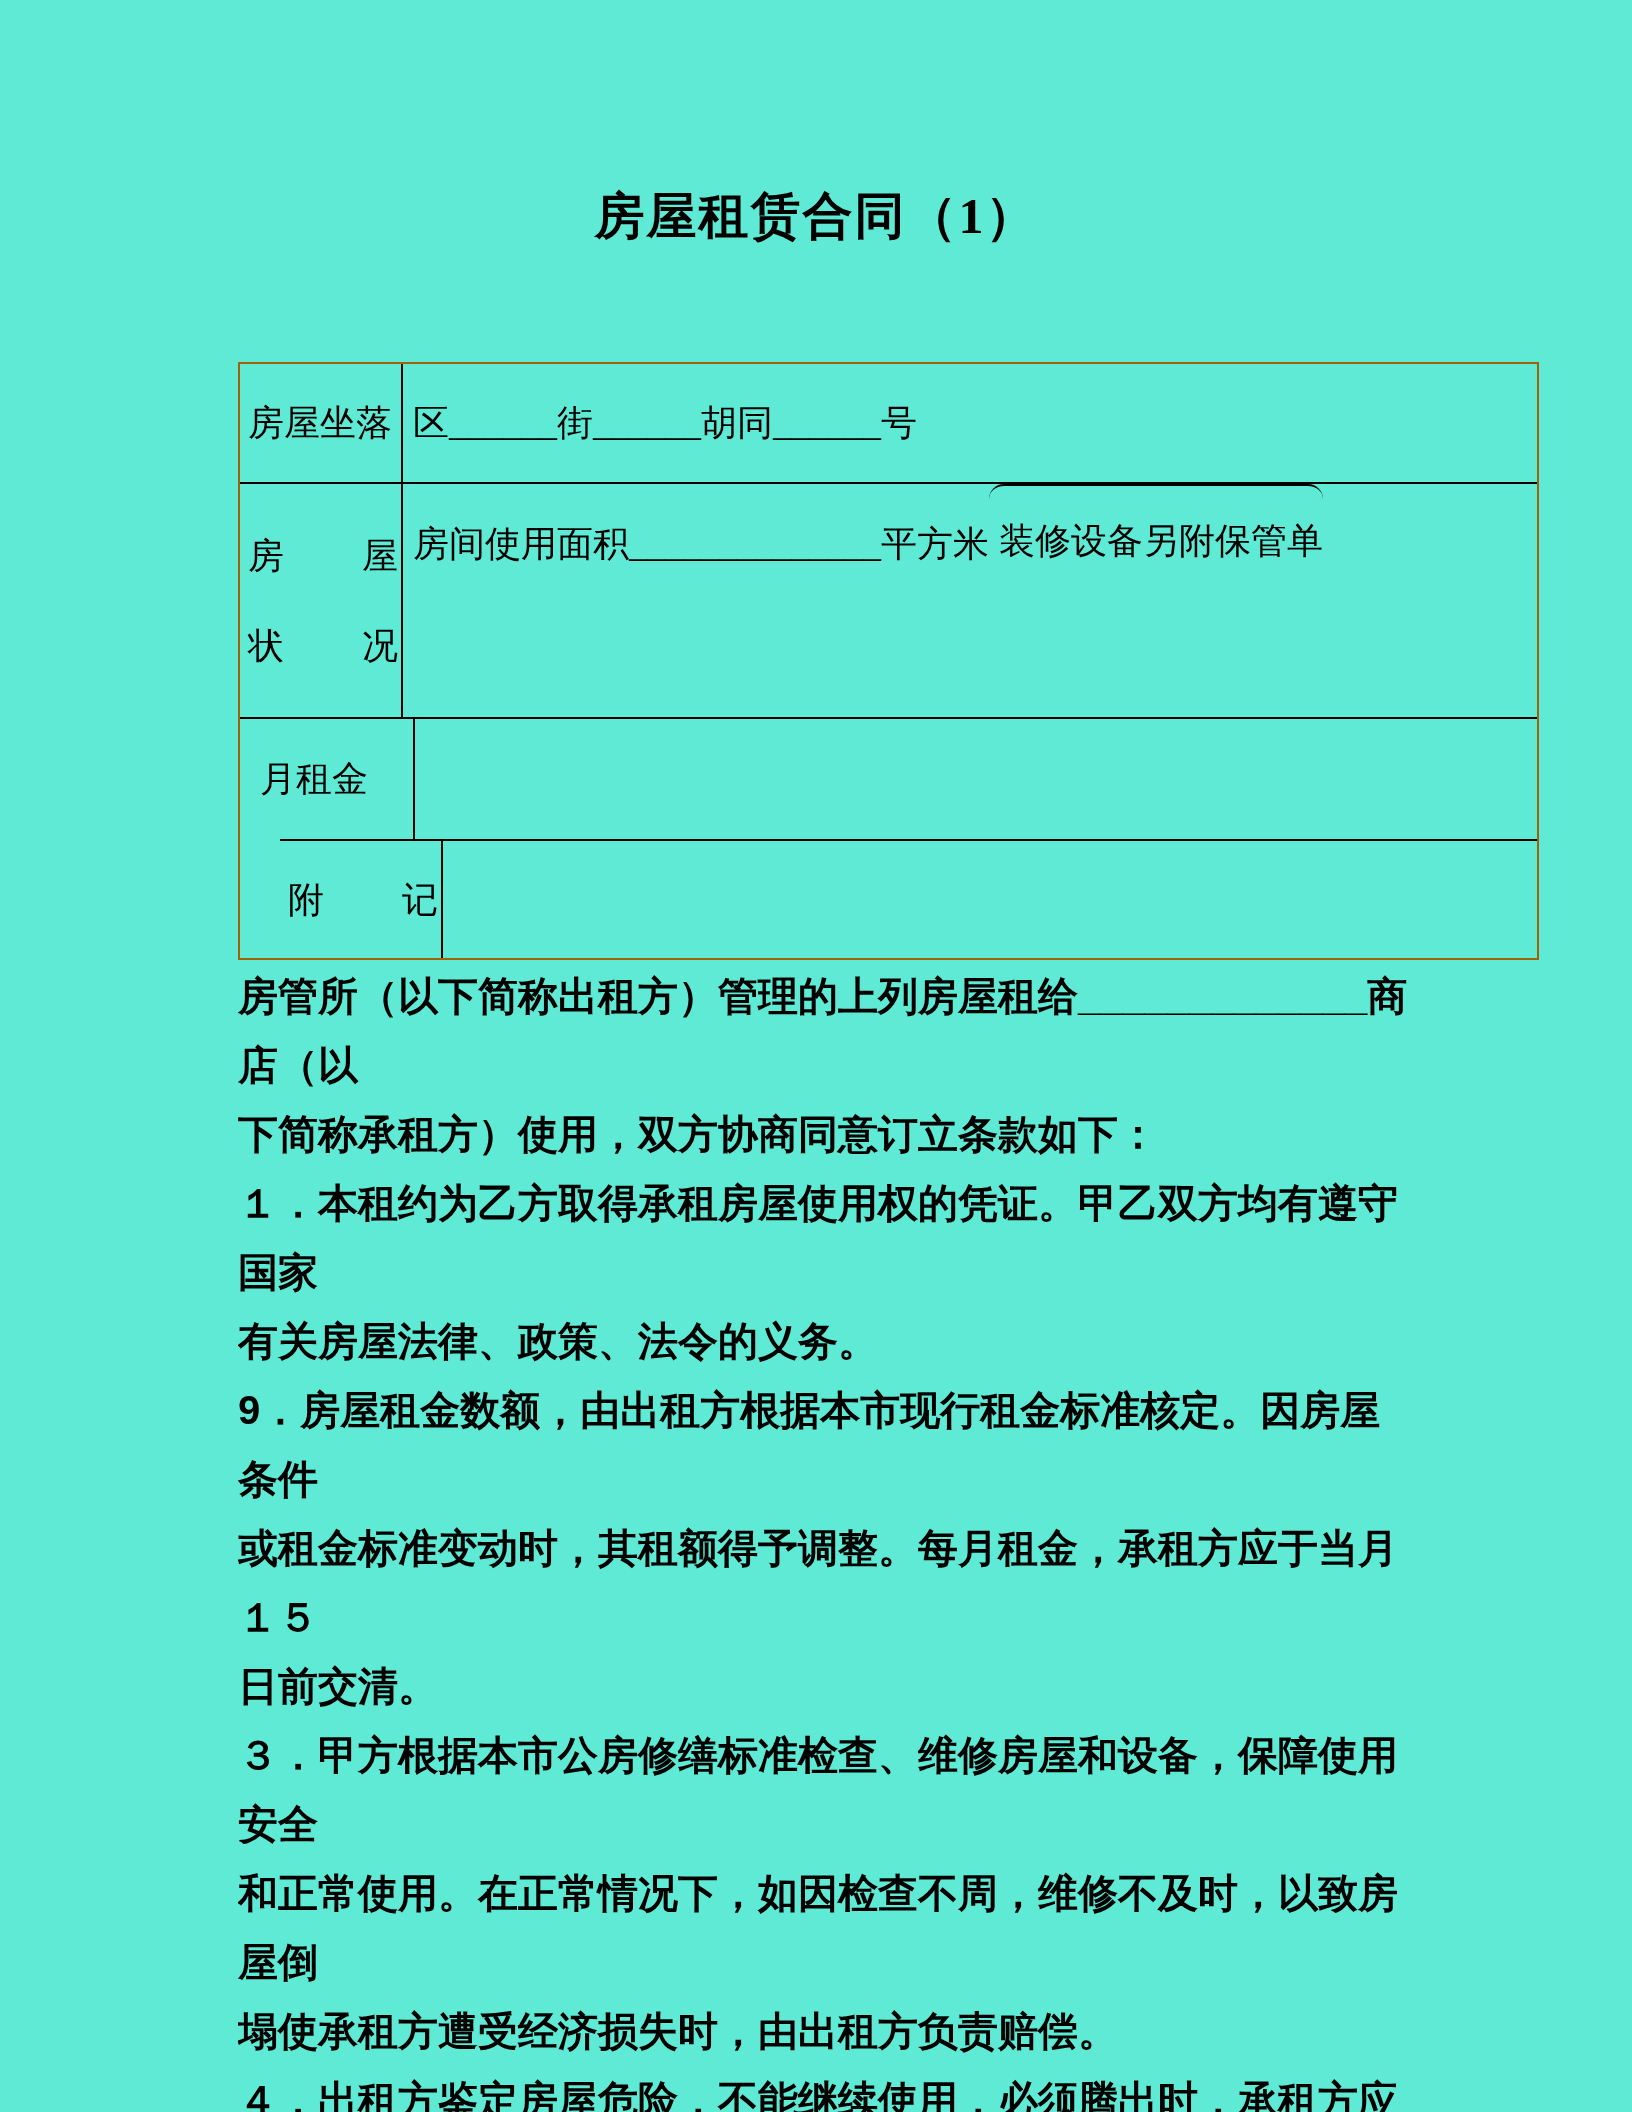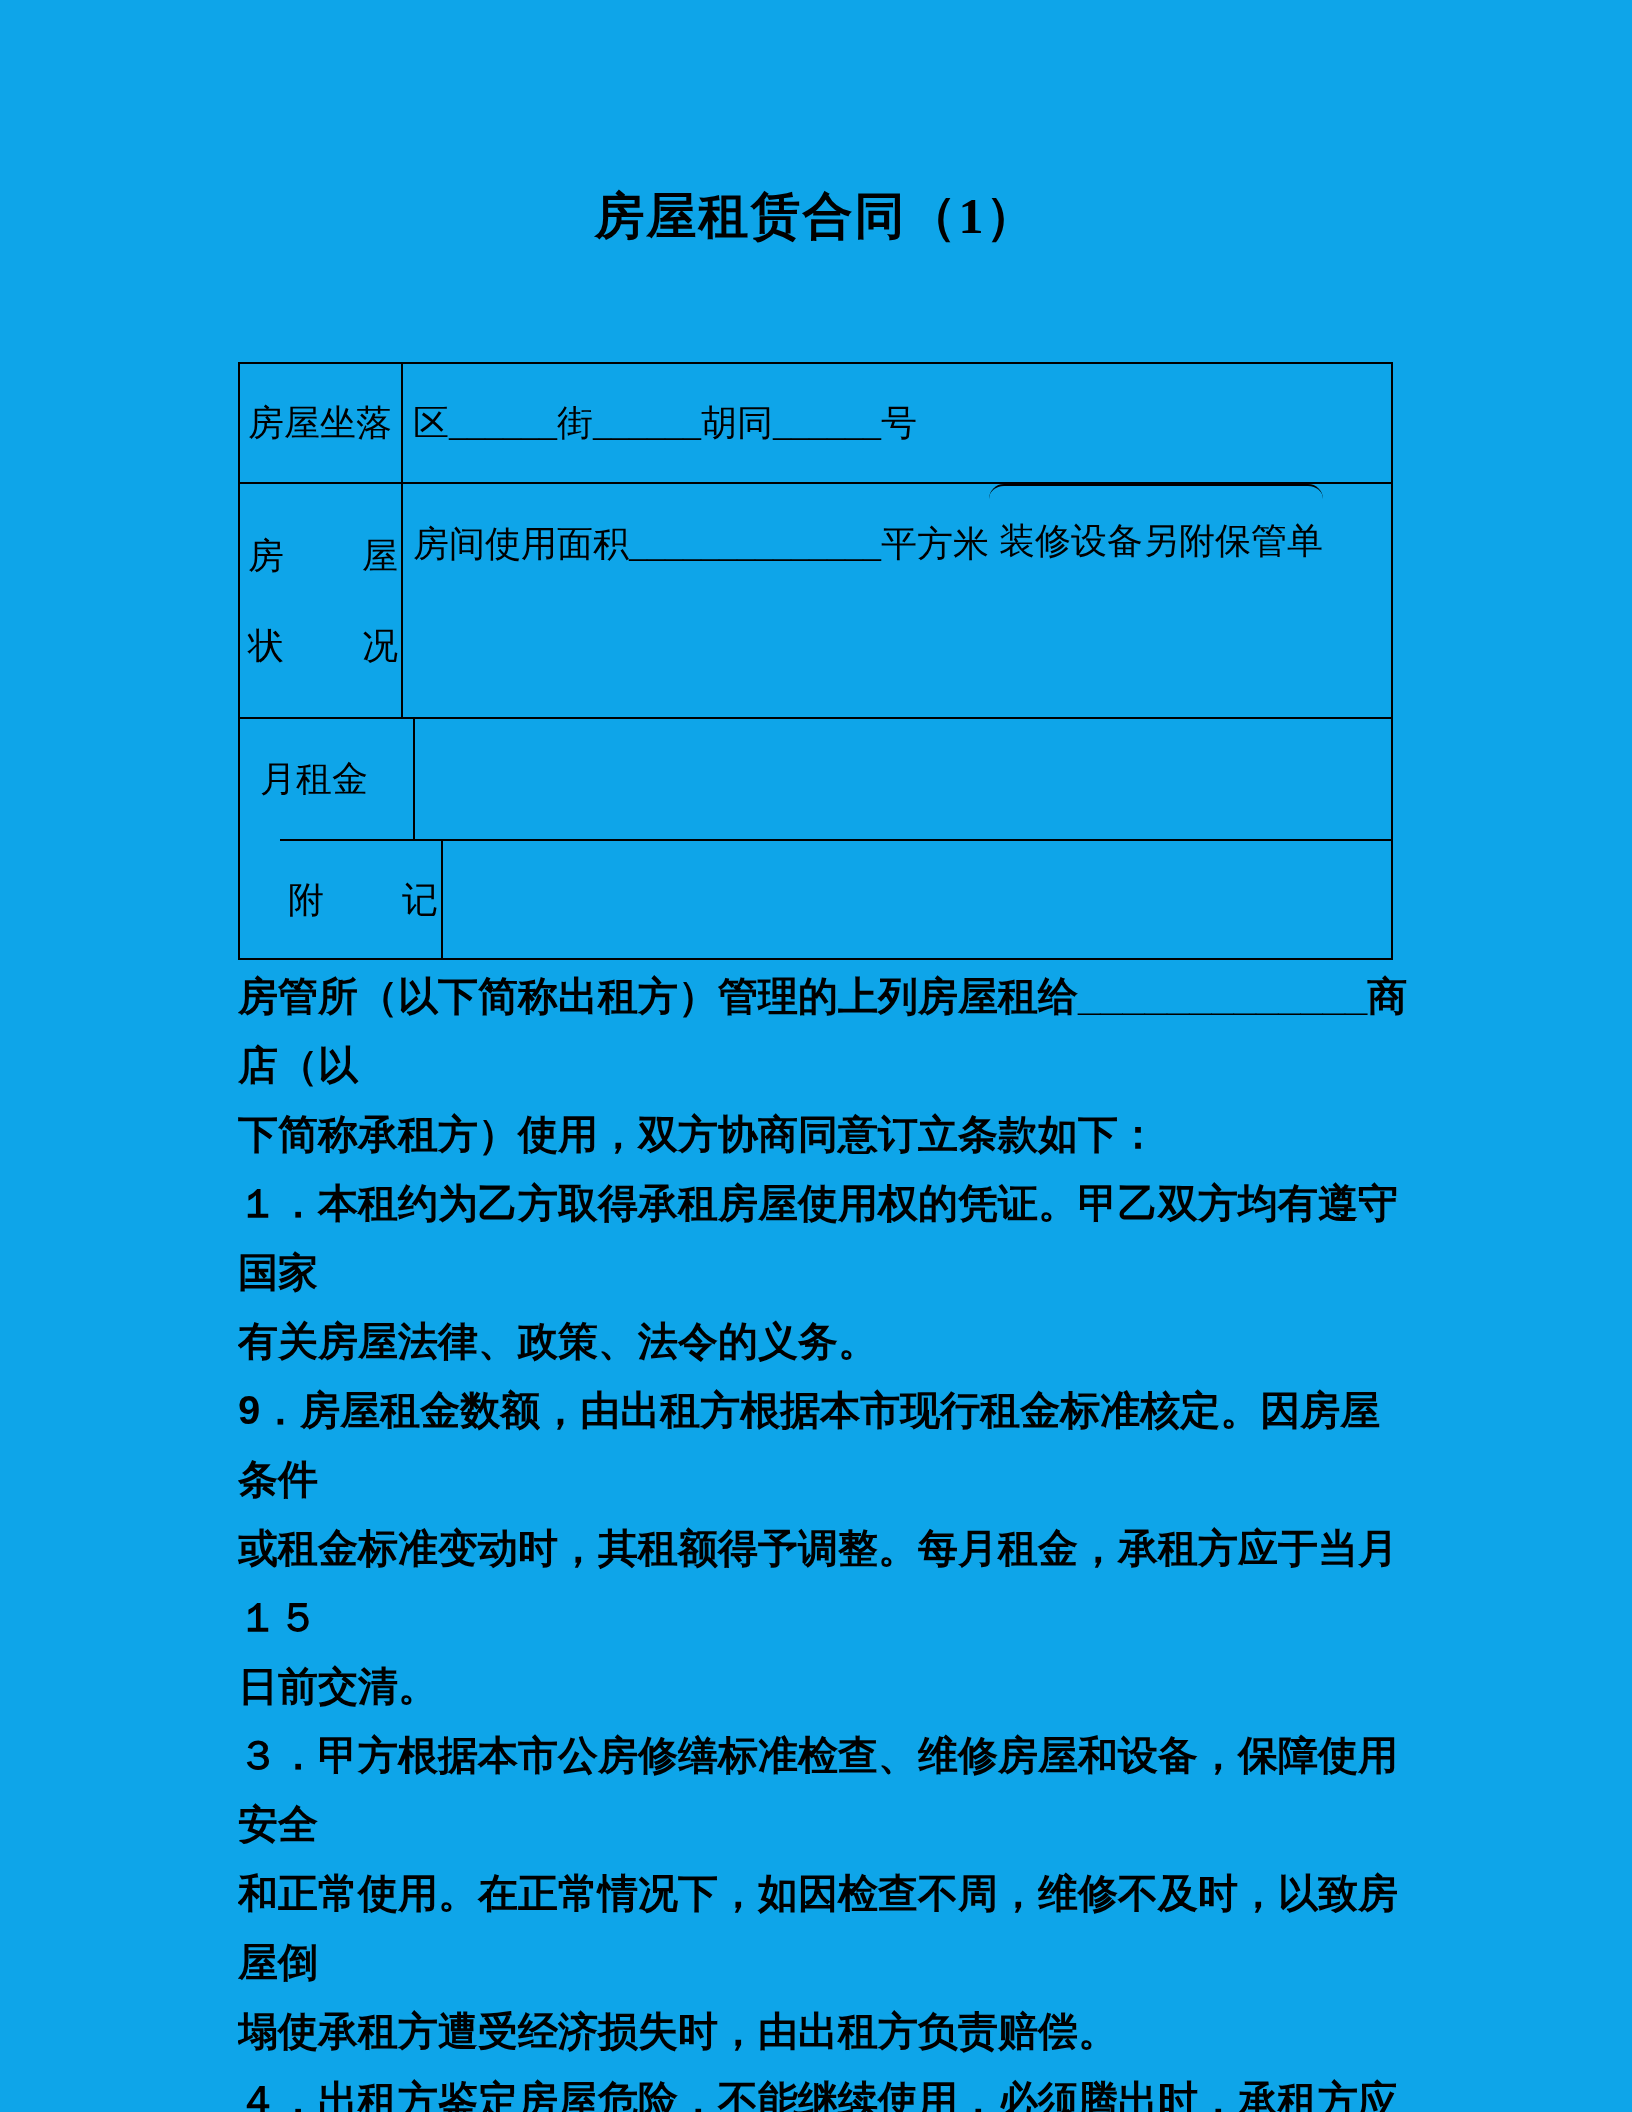--- a/index.html
+++ b/index.html
@@ -4,41 +4,41 @@
 <style>
   html, body {
     margin: 0;
     padding: 0;
     background: #ffffff;
   }
   .page {
     position: relative;
     width: 1632px;
     height: 2112px;
-    background: #0ea5e9;
+    background: #5eead4;
     color: #000000;
     overflow: hidden;
     font-family: "Liberation Serif", "DejaVu Serif", serif;
   }
   .title {
     margin: 0;
     padding-top: 184px;
     font-size: 50px;
     line-height: 64px;
     font-weight: bold;
     text-align: center;
     letter-spacing: 2px;
     font-family: "Liberation Serif", "DejaVu Serif", serif;
   }
   
   .ctable {
     box-sizing: border-box;
     margin: 114px 0 0 238px;
-    width: 1155px;
-    border: 2px solid #000000;
+    width: 1301px;
+    border: 2px solid #a16207;
     font-size: 36px;
   }
   .t-row {
     box-sizing: border-box;
     display: flex;
     align-items: stretch;
   }
   .t-row + .t-row { border-top: 2px solid #000000; }
   .r1 { height: 118px; }
   .r2 { height: 235px; }

